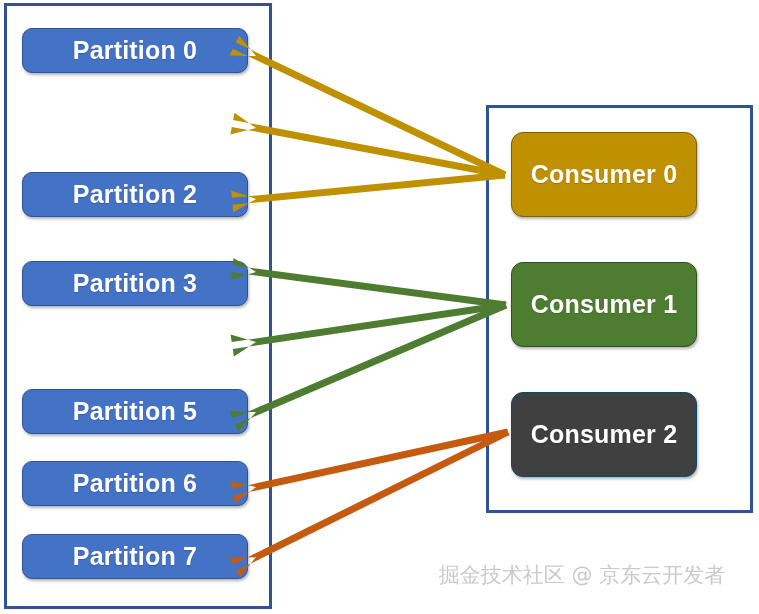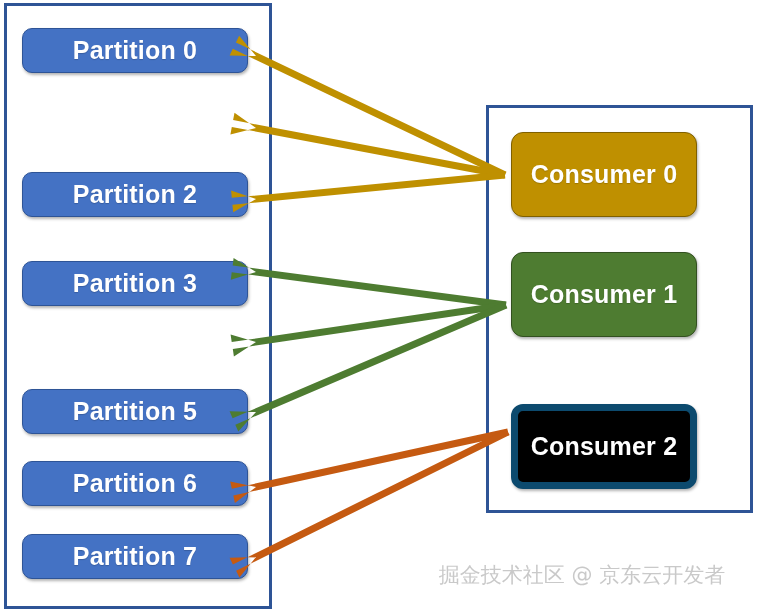--- a/index.html
+++ b/index.html
@@ -115,24 +115,24 @@
   <div class="node partition-node" style="top:461px">
     <span>Partition 6</span>
   </div>
   <div class="node partition-node" style="top:534px">
     <span>Partition 7</span>
   </div>
 
   <div class="node consumer-node" style="top:132px;background:#BF9000;border:1px solid #7F6000;">
     <span>Consumer 0</span>
   </div>
-  <div class="node consumer-node" style="top:252px;background:#4E7C31;border:1px solid #335020;">
+  <div class="node consumer-node" style="top:262px;background:#4E7C31;border:1px solid #335020;">
     <span>Consumer 1</span>
   </div>
-  <div class="node consumer-node" style="top:404px;background:#000000;border:7px solid #0c4a6e;">
+  <div class="node consumer-node" style="top:392px;background:#404040;border:1px solid #0c4a6e;">
     <span>Consumer 2</span>
   </div>
 
   <svg id="arrow-layer" viewBox="0 0 759 614">
       <polygon points="256.0,56.0 239.1,35.7 235.9,42.5 506.5,171.8 503.5,178.2 232.8,48.8 229.6,55.6" fill="#BF9000"></polygon>
       <polygon points="256.0,128.0 234.5,112.7 233.1,120.1 505.6,171.6 504.4,178.4 231.8,127.0 230.4,134.4" fill="#BF9000"></polygon>
       <polygon points="256.0,199.0 231.1,190.4 231.8,197.8 504.7,171.5 505.3,178.5 232.4,204.8 233.2,212.3" fill="#BF9000"></polygon>
       <polygon points="256.0,272.0 233.6,258.0 232.7,265.4 506.5,301.5 505.5,308.5 231.7,272.3 230.8,279.8" fill="#4E7C31"></polygon>
       <polygon points="256.0,342.0 230.6,334.6 231.7,342.1 505.5,301.5 506.5,308.5 232.8,349.0 233.9,356.4" fill="#4E7C31"></polygon>
       <polygon points="256.0,412.0 229.6,411.3 232.6,418.2 504.6,301.8 507.4,308.2 235.3,424.7 238.3,431.6" fill="#4E7C31"></polygon>

